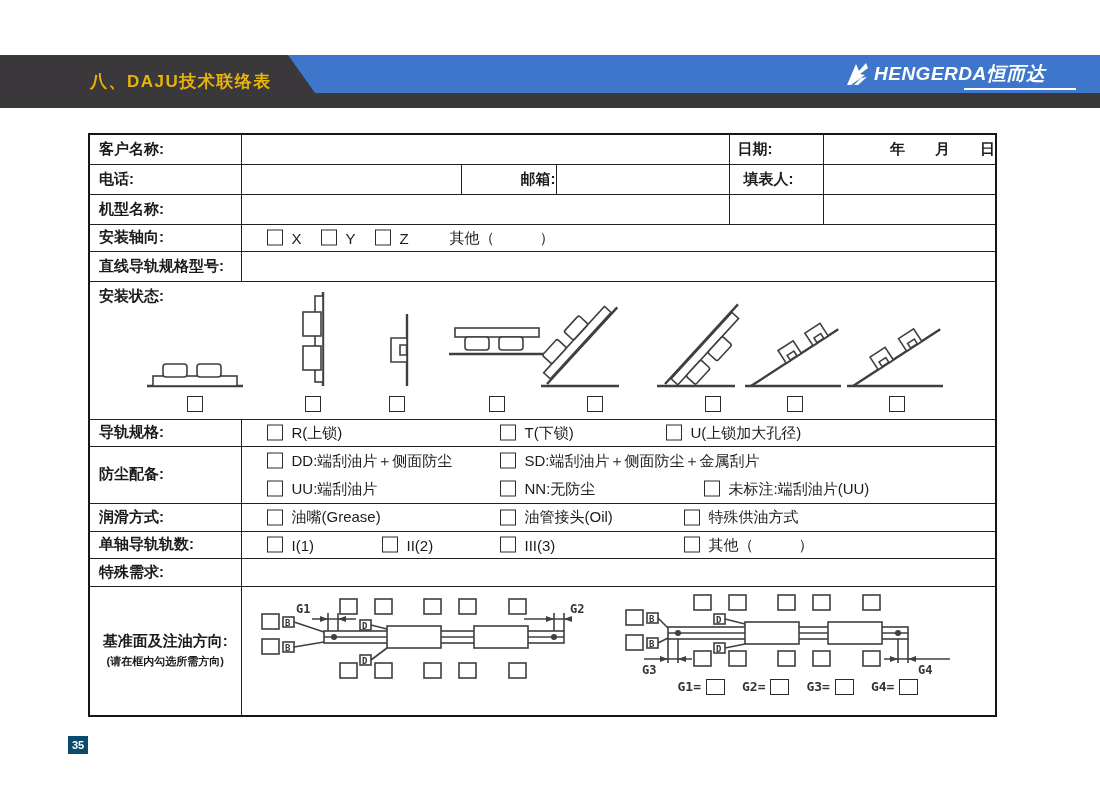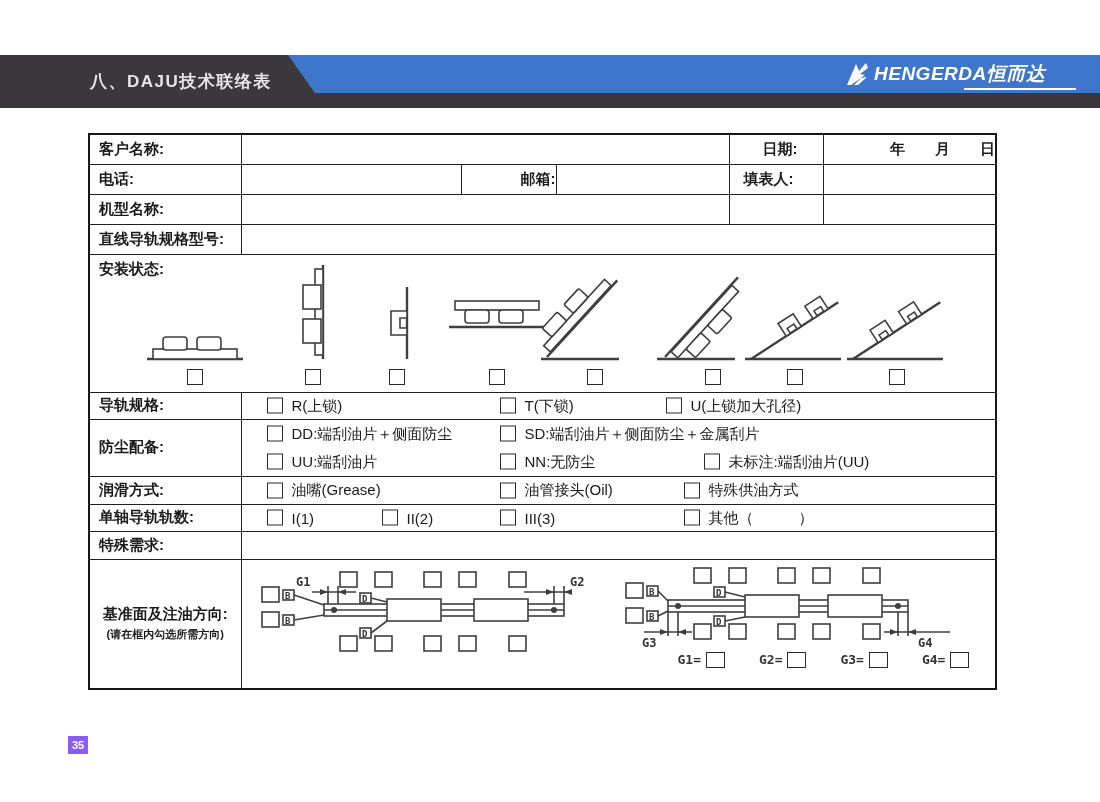--- a/index.html
+++ b/index.html
@@ -2,21 +2,21 @@
 <html><head>
 <meta charset="utf-8">
 <style>
   html,body{margin:0;padding:0;background:#fff;}
   .page{position:relative;width:1100px;height:802px;background:#ffffff;overflow:hidden;
         font-family:"Liberation Sans","DejaVu Sans",sans-serif;color:#1b1b1b;}
   
   .hdr-bar{position:absolute;left:0;top:55px;width:1100px;height:53px;background:#3a383b;}
   .hdr-blue{position:absolute;left:288px;top:0;width:812px;height:38px;background:#3e76cb;
             clip-path:polygon(0 0,100% 0,100% 100%,27px 100%);}
-  .hdr-title{position:absolute;left:90px;top:15px;color:#e5e5e5;font-weight:bold;font-size:17px;letter-spacing:1.5px;white-space:nowrap;}
+  .hdr-title{position:absolute;left:90px;top:15px;color:#eab308;font-weight:bold;font-size:17px;letter-spacing:1.5px;white-space:nowrap;}
   .logo{position:absolute;left:556px;top:6px;display:flex;align-items:flex-end;color:#fff;white-space:nowrap;}
   .logo-text{font-size:19px;font-weight:bold;font-style:italic;letter-spacing:.5px;margin-left:4px;}
   .logo-under{position:absolute;left:120px;top:27px;width:112px;height:2px;background:#fff;}
   
   table.form{position:absolute;left:88px;top:133px;width:907px;border-collapse:collapse;table-layout:fixed;
              border:2.4px solid #161616;}
   td{border:1.8px solid #202020;padding:0;vertical-align:middle;font-size:15px;overflow:hidden;}
   td.lbl{font-weight:bold;padding-left:9px;white-space:nowrap;}
   td.mid{text-align:right;font-weight:bold;}
   td.val{background:#fff;}
@@ -33,26 +33,26 @@
   svg .ln{stroke:#3f3f3f;stroke-width:1.6;fill:none;}
   svg .thick{stroke:#3f3f3f;stroke-width:2.4;fill:none;}
   svg .bx{stroke:#3f3f3f;stroke-width:1.6;fill:#fff;}
   
   .datumlbl{text-align:center;}
   .datumlbl .sub{font-size:11px;font-weight:bold;margin-top:3px;}
   .datumcell{position:relative;}
   .railsvg{position:absolute;}
   svg text.cad{font-family:"DejaVu Sans Mono",monospace;font-size:12px;font-weight:bold;fill:#333;}
   svg text.tag{font-family:"DejaVu Sans Mono",monospace;font-size:9px;font-weight:bold;fill:#333;}
-  .ginputs{position:absolute;left:436px;top:92px;display:flex;gap:34px;align-items:center;
+  .ginputs{position:absolute;left:436px;top:92px;display:flex;gap:17px;align-items:center;
            font-family:"DejaVu Sans Mono",monospace;font-size:13px;font-weight:bold;color:#333;}
   .gv{display:flex;align-items:center;gap:5px;}
   .gbox{display:inline-block;width:19px;height:16px;border:1.7px solid #2c2c2c;background:#fff;box-sizing:border-box;}
   
-  .pagenum{position:absolute;left:68px;top:736px;width:20px;height:18px;background:#8b5cf6;color:#fff;
+  .pagenum{position:absolute;left:68px;top:736px;width:20px;height:18px;background:#0c4a6e;color:#fff;
            font-size:11px;font-weight:bold;display:flex;align-items:center;justify-content:center;}
 </style>
 </head>
 <body>
 
 <div class="page">
 
   <div class="hdr-bar">
     <div class="hdr-blue">
       <div class="logo">
@@ -74,40 +74,58 @@
         <col style="width:95px">
       <col style="width:173px">
         <col style="width:94px">
         <col style="width:173px">
     </colgroup>
 
     <tbody>
         <tr style="height:30px">
       <td class="lbl">客户名称:</td>
       <td class="val" colspan="3"></td>
-      <td class="lbl" style="padding-left:33px">日期:</td>
+      <td class="lbl" style="padding-left:8px">日期:</td>
       <td class="mid">年　　月　　日</td>
     </tr>
 
     <tr style="height:30px">
       <td class="lbl">电话:</td>
       <td class="val"></td>
       <td class="mid">邮箱:</td>
       <td class="val"></td>
       <td class="lbl" style="padding-left:14px">填表人:</td>
       <td class="val"></td>
     </tr>
 
     <tr style="height:30px">
       <td class="lbl">机型名称:</td>
       <td class="val" colspan="3"></td>
       <td class="val"></td>
       <td class="val"></td>
     </tr>
 
+    <tr style="height:27px">
+      <td class="lbl">安装轴向:</td>
+      <td class="optcell" colspan="5">
+        <span class="opt" style="left:25px">
+          <span class="cb"></span>
+          <span>X</span>
+        </span>
+        <span class="opt" style="left:79px">
+          <span class="cb"></span>
+          <span>Y</span>
+        </span>
+        <span class="opt" style="left:133px">
+          <span class="cb"></span>
+          <span>Z</span>
+        </span>
+        <span class="opt" style="left:208px">其他（　　　）</span>
+      </td>
+    </tr>
 
     <tr style="height:30px">
       <td class="lbl">直线导轨规格型号:</td>
       <td class="val" colspan="5"></td>
     </tr>
 
     <tr style="height:138px">
       <td class="staterow" colspan="6">
         <span class="state-label">安装状态:</span>
 

